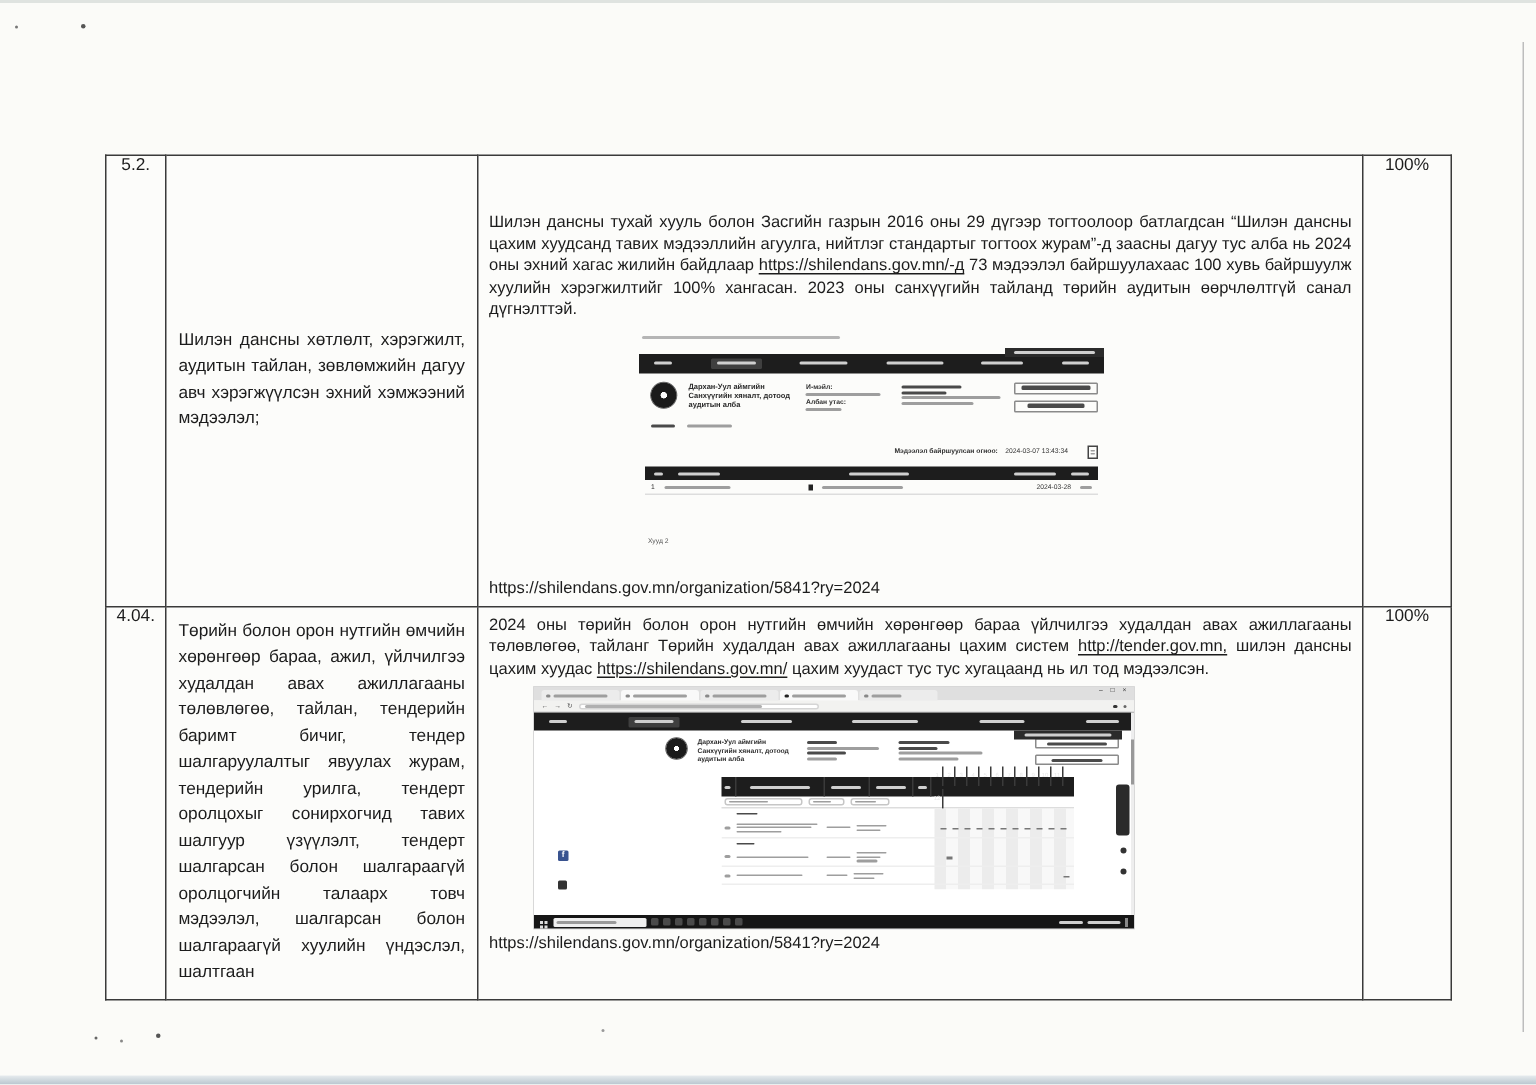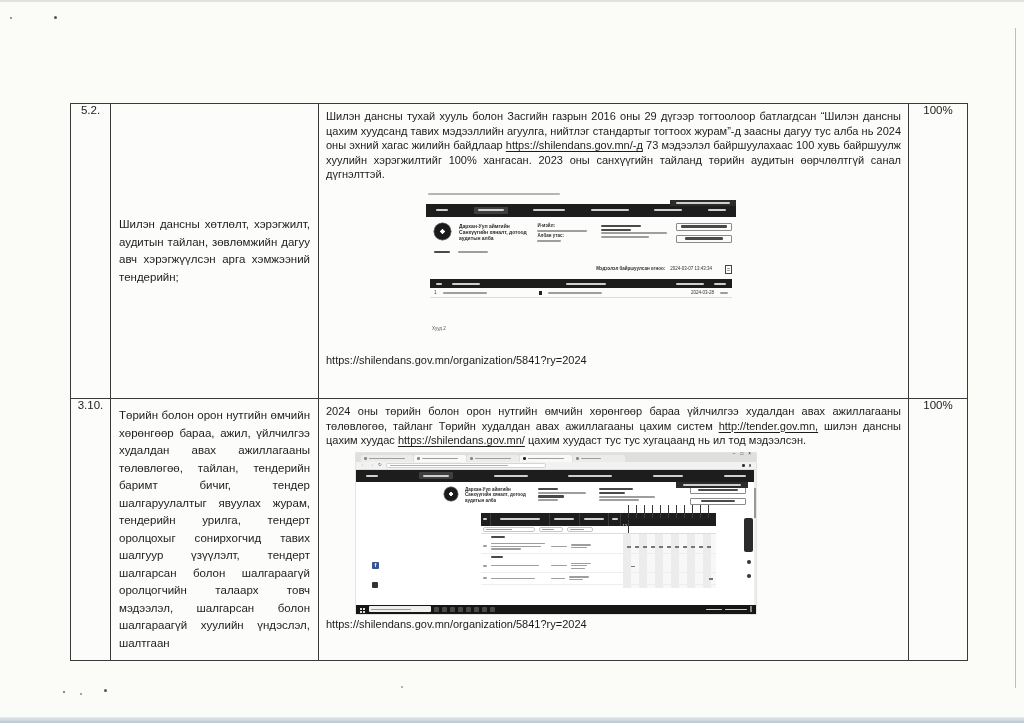--- a/index.html
+++ b/index.html
@@ -18,21 +18,21 @@
   table.doc { position:absolute; left:70px; top:103px; border-collapse:collapse; table-layout:fixed; }
   table.doc td { border:1px solid #3a3a3a; vertical-align:top; background:#fcfcfa; }
   td.c-num   { width:40px;  text-align:center; vertical-align:middle; font-size:11.5px; }
   td.c-crit  { width:208px; font-size:11.5px; line-height:17.5px; text-align:justify; padding:8px; }
   td.c-crit.vmid { vertical-align:middle; }
   td.c-body  { width:590px; font-size:11px;  line-height:14.6px; padding:5px 7px 4px 7px; }
   td.c-pct   { width:59px;  text-align:center; vertical-align:middle; font-size:11.5px; }
   tr.r1 td { height:295px; }
   tr.r2 td { height:257px; }
   .para { text-align:justify; }
-  .para.lastjust { text-align-last:justify; }
+  .para.lastjust { text-align-last:justify;margin-top:32px; }
   .ulink { text-decoration:underline; text-underline-offset:1.5px; }
   .src-url { font-size:11px; margin-top:16px; }
   tr.r2 .src-url { margin-top:3px; }
 
   
   .bar { display:inline-block; height:2px; background:#9e9e9e; border-radius:1px; vertical-align:middle; }
   .bar.d { background:#4a4a4a; height:2.2px; }
   .bar.l { background:#cfcfcf; }
   .bar.stack { display:block; margin:1.5px 0; }
   .m-nav { background:#1d1d1d; display:flex; align-items:center; justify-content:space-between; padding:0 10px; }
@@ -123,21 +123,21 @@
 <div class="speck" style="left:104px;top:689px;width:3px;height:3px;background:#555;"></div>
 <div class="speck" style="left:401px;top:686px;width:2px;height:2px;background:#999;"></div>
 
 <table class="doc">
   <tbody>
       <tr class="r1">
     <td class="c-num">
       <span>5.2.</span>
     </td>
     <td class="c-crit vmid">
-      <div>Шилэн дансны хөтлөлт, хэрэгжилт, аудитын тайлан, зөвлөмжийн дагуу авч хэрэгжүүлсэн арга хэмжээний тендерийн;</div>
+      <div>Шилэн дансны хөтлөлт, хэрэгжилт, аудитын тайлан, зөвлөмжийн дагуу авч хэрэгжүүлсэн эхний хэмжээний мэдээлэл;</div>
     </td>
     <td class="c-body">
       <div class="para lastjust"><span>Шилэн дансны тухай хууль болон Засгийн газрын 2016 оны 29 дүгээр тогтоолоор батлагдсан “Шилэн дансны цахим хуудсанд тавих мэдээллийн агуулга, нийтлэг стандартыг тогтоох журам”-д заасны дагуу тус алба нь 2024 оны эхний хагас жилийн байдлаар </span><span class="ulink">https://shilendans.gov.mn/-д</span><span> 73 мэдээлэл байршуулахаас 100 хувь байршуулж хуулийн хэрэгжилтийг 100% хангасан. 2023 оны санхүүгийн тайланд төрийн аудитын өөрчлөлтгүй санал дүгнэлттэй.</span></div>
 
       <div class="mini1">
         <div class="m-url"><i class="bar" style="width:132px;height:1.5px;background:#b5b5b5;"></i></div>
         <div class="m-nav">
           <i class="bar l" style="width:12px"></i>
           <span class="navbox">
                 <i class="bar l" style="width:26px"></i>
@@ -210,21 +210,21 @@
 
       <div class="src-url">https://shilendans.gov.mn/organization/5841?ry=2024</div>
     </td>
     <td class="c-pct">
       <span>100%</span>
     </td>
   </tr>
 
   <tr class="r2">
     <td class="c-num">
-      <span>3.10.</span>
+      <span>4.04.</span>
     </td>
     <td class="c-crit">
       <div>Төрийн болон орон нутгийн өмчийн хөрөнгөөр бараа, ажил, үйлчилгээ худалдан авах ажиллагааны төлөвлөгөө, тайлан, тендерийн баримт бичиг, тендер шалгаруулалтыг явуулах журам, тендерийн урилга, тендерт оролцохыг сонирхогчид тавих шалгуур үзүүлэлт, тендерт шалгарсан болон шалгараагүй оролцогчийн талаарх товч мэдээлэл, шалгарсан болон шалгараагүй хуулийн үндэслэл, шалтгаан</div>
     </td>
     <td class="c-body">
       <div class="para"><span>2024 оны төрийн болон орон нутгийн өмчийн хөрөнгөөр бараа үйлчилгээ худалдан авах ажиллагааны төлөвлөгөө, тайланг Төрийн худалдан авах ажиллагааны цахим систем </span><span class="ulink">http://tender.gov.mn,</span><span> шилэн дансны цахим хуудас </span><span class="ulink">https://shilendans.gov.mn/</span><span> цахим хуудаст тус тус хугацаанд нь ил тод мэдээлсэн.</span></div>
 
       <div class="mini2">
         <div class="w-tabs">
           <span class="w-tab">

